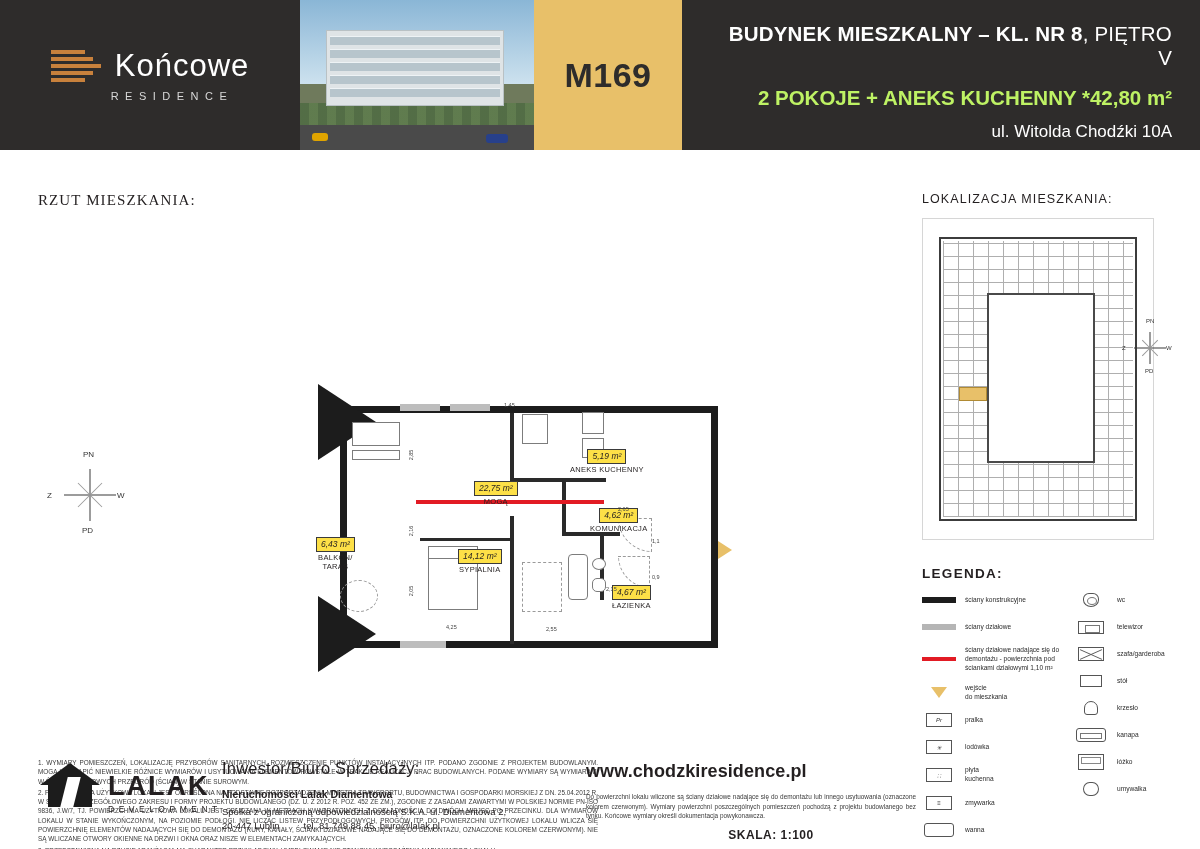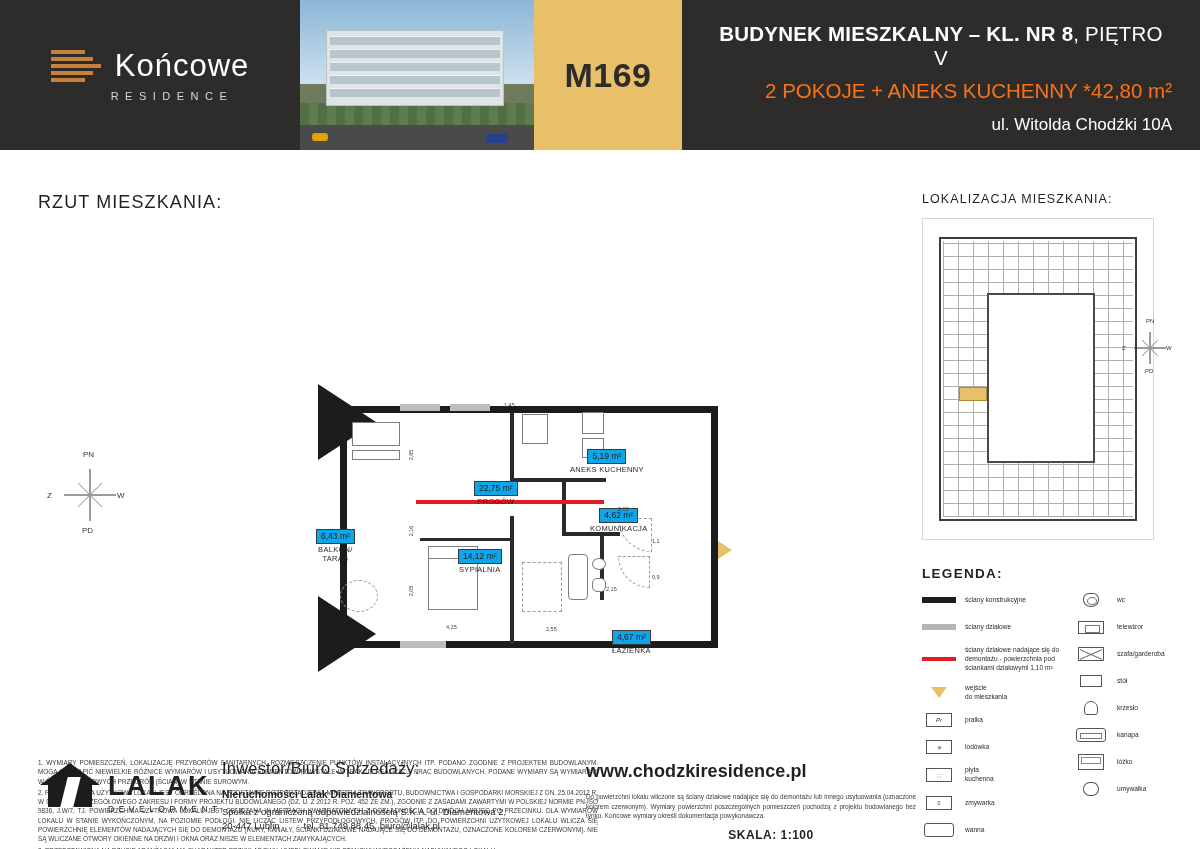--- a/index.html
+++ b/index.html
@@ -61,31 +61,31 @@
   .photo .car2 { position:absolute; width:16px; height:8px; background:#e0a400; bottom:6%; left:12px; border-radius:3px; }
 
   .code-block {
     width:148px; background:#e8c069;
     display:flex; align-items:center; justify-content:center;
     color:#2e2c2b; font-size:34px; font-weight:700; letter-spacing:.5px;
   }
   .title-block {
     flex:1; color:#ffffff; padding:22px 28px 0 28px; text-align:right;
   }
-  .title-line1 { font-size:20.5px; font-weight:400; letter-spacing:.2px;text-align:center; }
+  .title-line1 { font-size:20.5px; font-weight:400; letter-spacing:.2px; }
   .title-line1 b { font-weight:700; }
-  .title-line2 { font-size:20.5px; font-weight:400; color:#f97316; margin-top:9px; }
+  .title-line2 { font-size:20.5px; font-weight:700; color:#bef264; margin-top:16px; }
   .title-line3 { font-size:17px; font-weight:400; margin-top:12px; }
 
   
   .sheet { position:relative; width:1200px; height:699px; }
 
   .label-plan {
     position:absolute; left:38px; top:42px;
-    font-size:18px; letter-spacing:1.1px; font-weight:400;
+    font-size:15px; letter-spacing:1.1px; font-weight:400;font-family:Liberation Serif, serif;
   }
   .label-loc {
     position:absolute; left:922px; top:42px;
     font-size:12.5px; letter-spacing:1.1px; font-weight:400;
   }
   .label-legend {
     position:absolute; left:922px; top:416px;
     font-size:13.5px; letter-spacing:1.3px; font-weight:700;
   }
 
@@ -117,22 +117,22 @@
   .plan .redwall { position:absolute; background:#e21b24; height:4px; }
   .plan .arrow-big {
     position:absolute; width:0; height:0;
     border-top:38px solid transparent; border-bottom:38px solid transparent;
     border-right:58px solid #1c1c1c;
   }
   .plan .room-tag {
     position:absolute; text-align:center; line-height:1.25;
   }
   .plan .room-tag .area {
-    display:inline-block; border:1px solid #3a3a3a; background:#0ea5e9;
-    font-size:8.5px; padding:1px 4px; white-space:nowrap;
+    display:inline-block; border:1px solid #3a3a3a; background:#fde047;
+    font-size:8.5px; padding:1px 4px; white-space:nowrap;font-style:italic;
   }
   .plan .room-tag .nm { font-size:7.5px; margin-top:1px; letter-spacing:.3px; white-space:nowrap; }
   .plan .dim { position:absolute; font-size:5.5px; color:#444; }
   .plan .fix { position:absolute; border:1px solid #7c7c7c; background:#fff; }
   .plan .fixd { position:absolute; border:1px dashed #9a9a9a; }
   .entry-arrow {
     position:absolute; width:0; height:0;
     border-top:9px solid transparent; border-bottom:9px solid transparent;
     border-left:14px solid #e8c069;
   }
@@ -335,40 +335,40 @@
 
     <div class="entry-arrow" style="left:418px; top:163px;"></div>
 
     <div class="room-tag" style="left:270px; top:66px;">
       <span class="area">5,19 m²</span>
       <div class="nm">ANEKS KUCHENNY</div>
     </div>
 
     <div class="room-tag" style="left:174px; top:98px;">
       <span class="area">22,75 m²</span>
-      <div class="nm">PROGÓW</div>
+      <div class="nm">MOGĄ</div>
     </div>
 
     <div class="room-tag" style="left:290px; top:125px;">
       <span class="area">4,62 m²</span>
       <div class="nm">KOMUNIKACJA</div>
     </div>
 
-    <div class="room-tag" style="left:16px; top:146px;">
+    <div class="room-tag" style="left:16px; top:154px;">
       <span class="area">6,43 m²</span>
       <div class="nm" style="white-space:pre-line">BALKON/
 TARAS</div>
     </div>
 
     <div class="room-tag" style="left:158px; top:166px;">
       <span class="area">14,12 m²</span>
       <div class="nm">SYPIALNIA</div>
     </div>
 
-    <div class="room-tag" style="left:312px; top:202px;margin-top:45px;">
+    <div class="room-tag" style="left:312px; top:202px;">
       <span class="area">4,67 m²</span>
       <div class="nm">ŁAZIENKA</div>
     </div>
 
     <div class="dim" style="left:106px; top:74px; transform:rotate(-90deg);">2,85</div>
     <div class="dim" style="left:106px; top:150px; transform:rotate(-90deg);">2,16</div>
     <div class="dim" style="left:106px; top:210px; transform:rotate(-90deg);">2,05</div>
     <div class="dim" style="left:204px; top:24px;">1,45</div>
     <div class="dim" style="left:306px; top:208px;">2,15</div>
     <div class="dim" style="left:146px; top:246px;">4,25</div>

